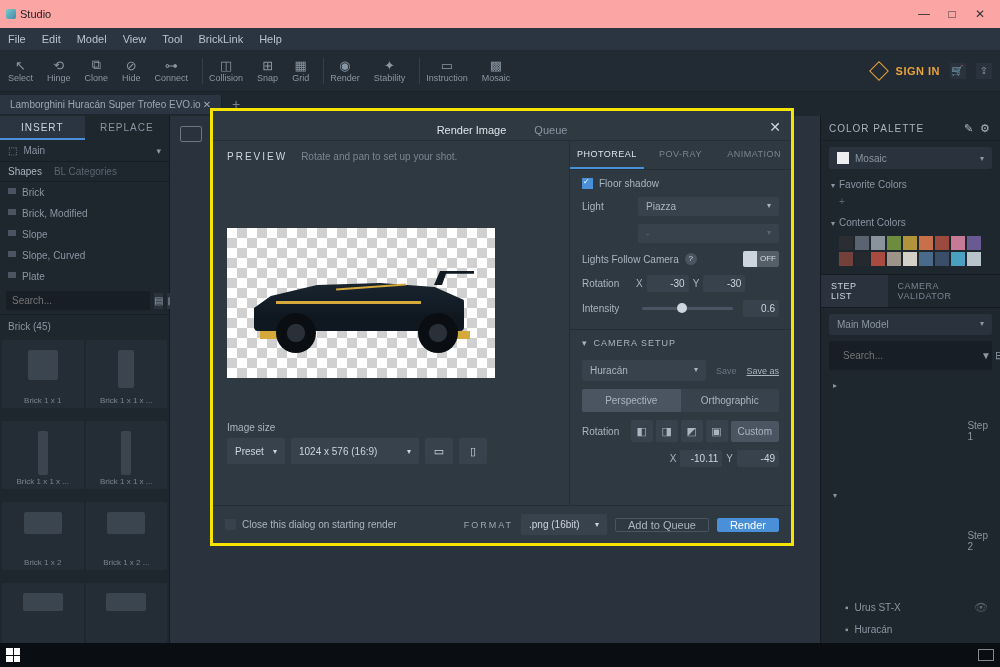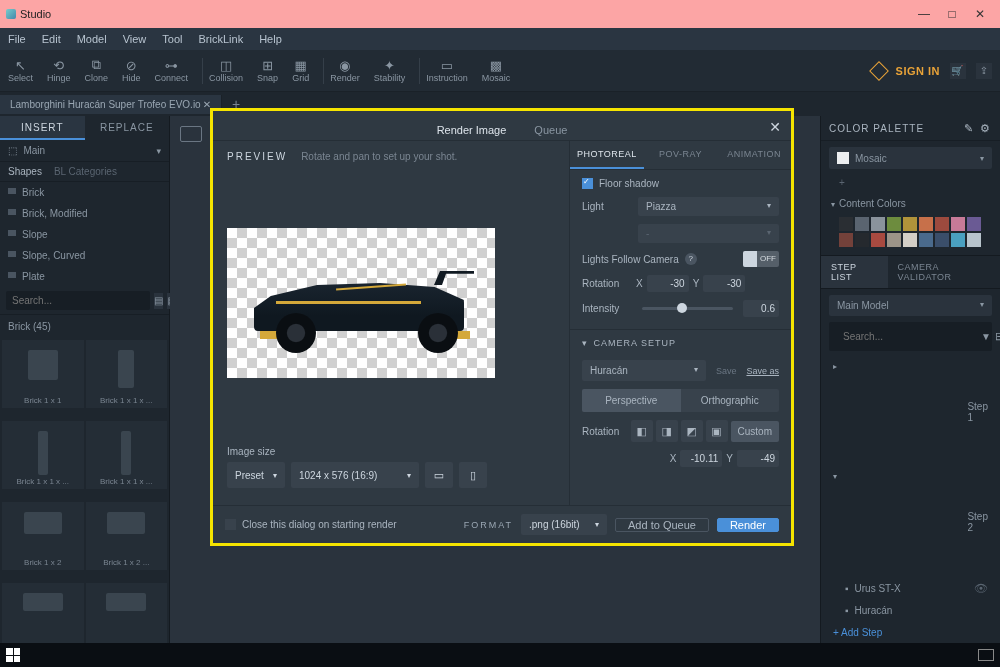--- a/index.html
+++ b/index.html
@@ -79,21 +79,21 @@
 .preview-box { width: 268px; height: 150px; background: repeating-conic-gradient(#d0d0d0 0 25%, #fff 0 50%) 0 0/20px 20px; align-self:flex-start; display:flex; align-items:center; justify-content:center; margin-top:58px;}
 .car { width: 230px; height: 100px; position:relative; }
 .car-body { position:absolute; left:8px; top:28px; width:210px; height:50px; background:linear-gradient(180deg,#1a2530 0%,#0f1820 70%); border-radius: 6px 16px 4px 4px / 6px 22px 4px 4px; clip-path: polygon(0 54%, 8% 30%, 30% 8%, 60% 4%, 86% 12%, 100% 38%, 100% 100%, 0 100%);}
 .car-stripe { position:absolute; left:30px; top:48px; width:145px; height:3px; background:#d4a83a; }
 .car-stripe2 { position:absolute; left:90px; top:33px; width:70px; height:2px; background:#d4a83a; transform:rotate(-4deg);}
 .car-spoiler { position:absolute; right:2px; top:18px; width:40px; height:14px; background:#111a22; clip-path: polygon(0 100%, 15% 0, 100% 0, 100% 20%, 30% 20%, 20% 100%);}
 .car-wheel { position:absolute; bottom:0; width:40px; height:40px; background:radial-gradient(circle,#2a3038 30%,#0a0e12 34%,#0a0e12 100%); border-radius:50%; }
 .car-wheel.f { left:30px; } .car-wheel.r { right:18px; }
 .car-gold { position:absolute; bottom:14px; left:14px; width:18px; height:8px; background:#d4a83a;}
 .car-gold2 { position:absolute; bottom:14px; right:6px; width:14px; height:8px; background:#d4a83a;}
-.img-size { margin-top: 68px; font-size:10px;}
+.img-size { margin-top: 44px; font-size:10px;}
 .sizerow { display:flex; gap:6px; margin-top:5px; }
 .sel { background:#38424c; border:none; color:#cdd6df; padding:5px 8px; font-size:10px; border-radius:2px; display:flex; align-items:center; gap:6px;}
 .sel .ar { margin-left:auto; font-size:8px; }
 .iconbtn { width:28px; height:26px; background:#38424c; display:flex; align-items:center; justify-content:center; border-radius:2px; color:#cdd6df;}
 
 .dlg-right { width: 222px; border-left:1px solid #252e36; display:flex; flex-direction:column;}
 .rtabs { display:flex; border-bottom:1px solid #252e36;}
 .rtab { flex:1; text-align:center; padding:8px 0; font-size:9px; letter-spacing:0.5px; color:#7a8591;}
 .rtab.active { color:#dde4eb; border-bottom:2px solid #4a90d9;text-align:center;}
 .rbody { padding: 8px 12px; font-size:10px; display:flex; flex-direction:column; gap:8px; overflow:hidden;}
@@ -306,20 +306,21 @@
     <div class="rp-header">
       <span>COLOR PALETTE</span>
       <span class="ricon">✎</span>
       <span class="ricon" style="margin-left:4px;">⚙</span>
     </div>
     <div class="rp-color">
       <div class="sw"></div>
       <span>Mosaic</span>
       <span style="margin-left:auto;font-size:8px;">▾</span>
     </div>
+    <div class="rp-section"><span class="caret">▾</span><span>Favorite Colors</span></div>
     <div style="padding:2px 18px 6px;"><span style="color:#5a6571;">+</span></div>
     <div class="rp-section"><span class="caret">▾</span><span>Content Colors</span></div>
     <div class="swatchgrid" id="swatchgrid">
         <div class="swatch" style="background: rgb(42, 46, 51);"></div>
         <div class="swatch" style="background: rgb(90, 100, 112);"></div>
         <div class="swatch" style="background: rgb(138, 147, 156);"></div>
         <div class="swatch" style="background: rgb(109, 140, 62);"></div>
         <div class="swatch" style="background: rgb(176, 147, 58);"></div>
         <div class="swatch" style="background: rgb(199, 112, 74);"></div>
         <div class="swatch" style="background: rgb(156, 74, 62);"></div>

